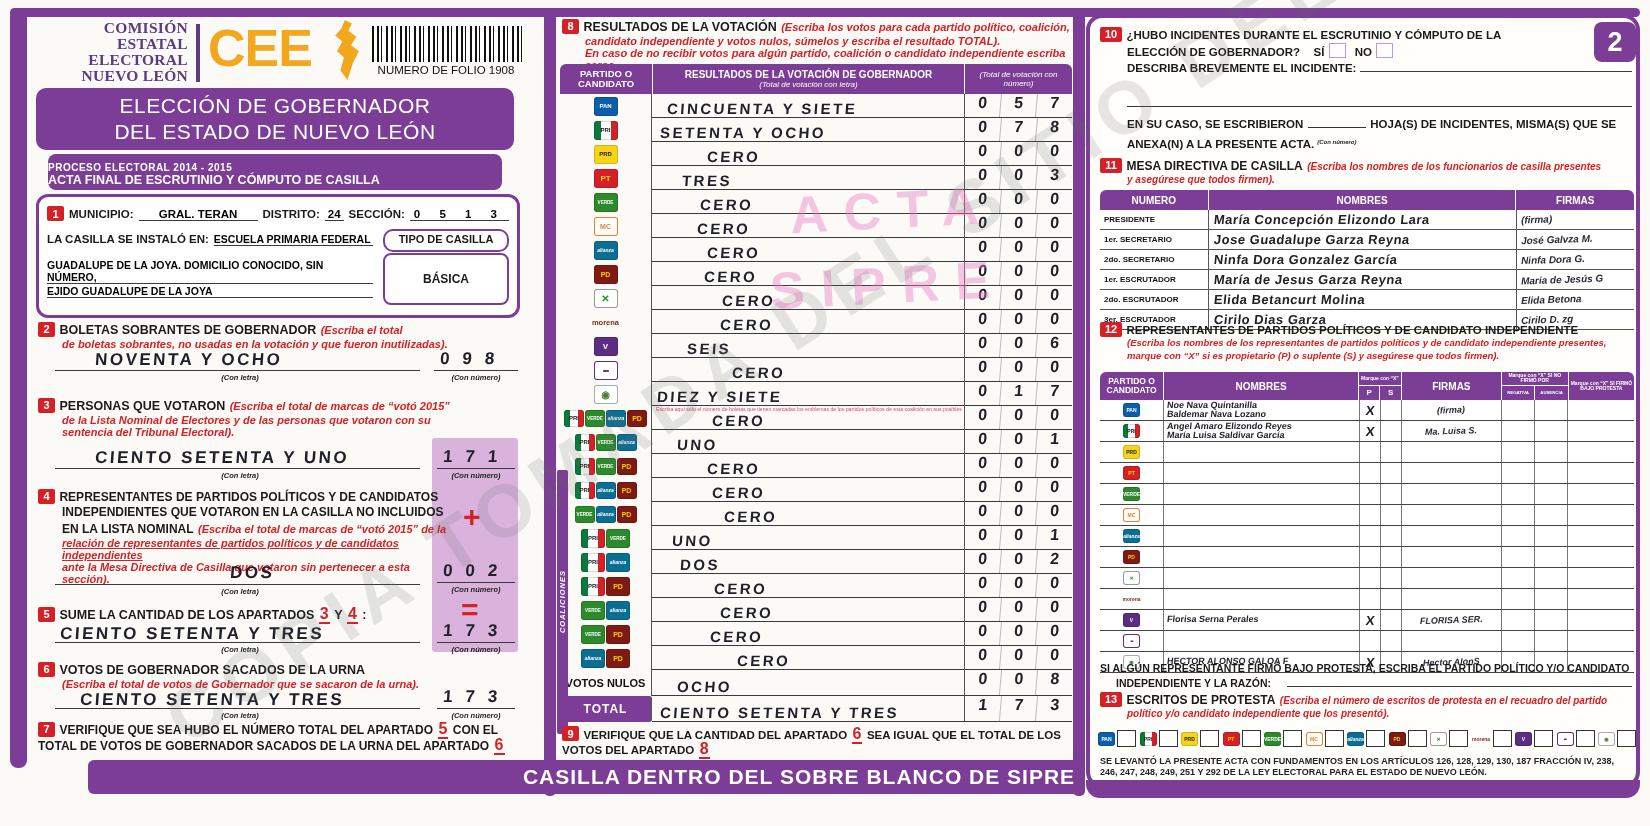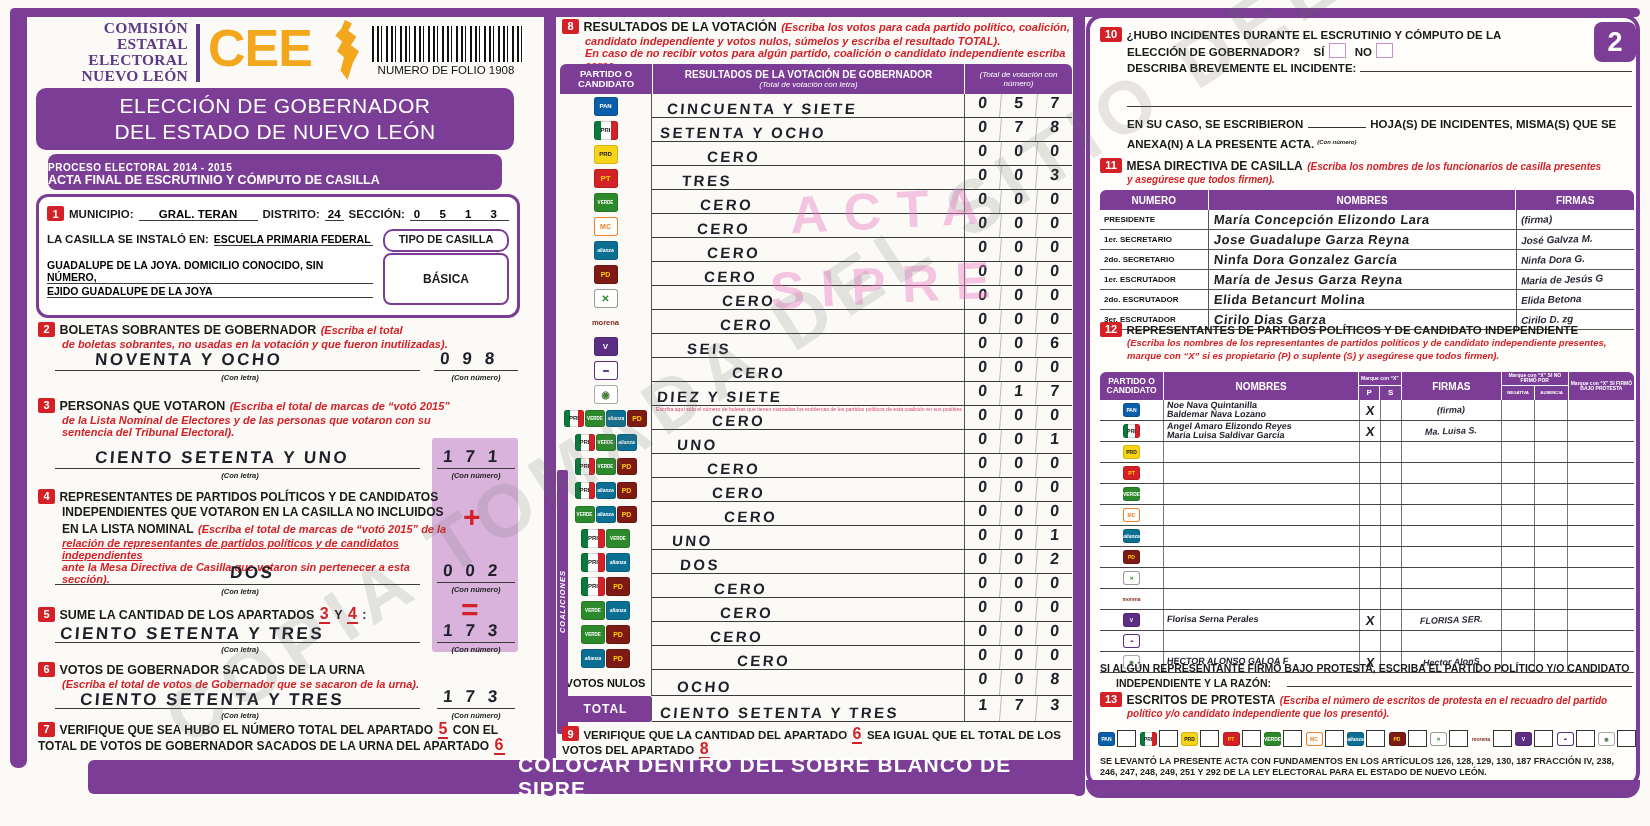--- a/index.html
+++ b/index.html
@@ -613,21 +613,21 @@
   </div>
 
   <div class="abs" style="left:562px;top:726px;width:505px;line-height:14px;">
     <span class="secnum">9</span>
     <span class="btxt" style="font-size:11.5px">VERIFIQUE QUE LA CANTIDAD DEL APARTADO</span>
     <span class="red-ref">6</span>
     <span class="btxt" style="font-size:11.5px">SEA IGUAL QUE EL TOTAL DE LOS VOTOS DEL APARTADO</span>
     <span class="red-ref">8</span>
   </div>
 
-  <div class="abs pbar bottom-banner">COLOCAR DENTRO DEL SOBRE BLANCO DE SIPRE</div>
+  <div class="abs pbar bottom-banner">CASILLA DENTRO DEL SOBRE BLANCO DE SIPRE</div>
 
   <div class="abs" style="left:1100px;top:26px;width:460px;line-height:15px;">
     <span class="secnum w">10</span>
     <span class="btxt" style="font-size:11.5px">¿HUBO INCIDENTES DURANTE EL ESCRUTINIO Y CÓMPUTO DE LA</span>
     <div style="margin-left:27px;">
       <span class="btxt" style="font-size:11.5px">ELECCIÓN DE GOBERNADOR?</span>
       &nbsp;&nbsp;<span class="btxt" style="font-size:11.5px">SÍ</span>
       <span class="cb"></span>
       &nbsp;<span class="btxt" style="font-size:11.5px">NO</span>
       <span class="cb"></span>

